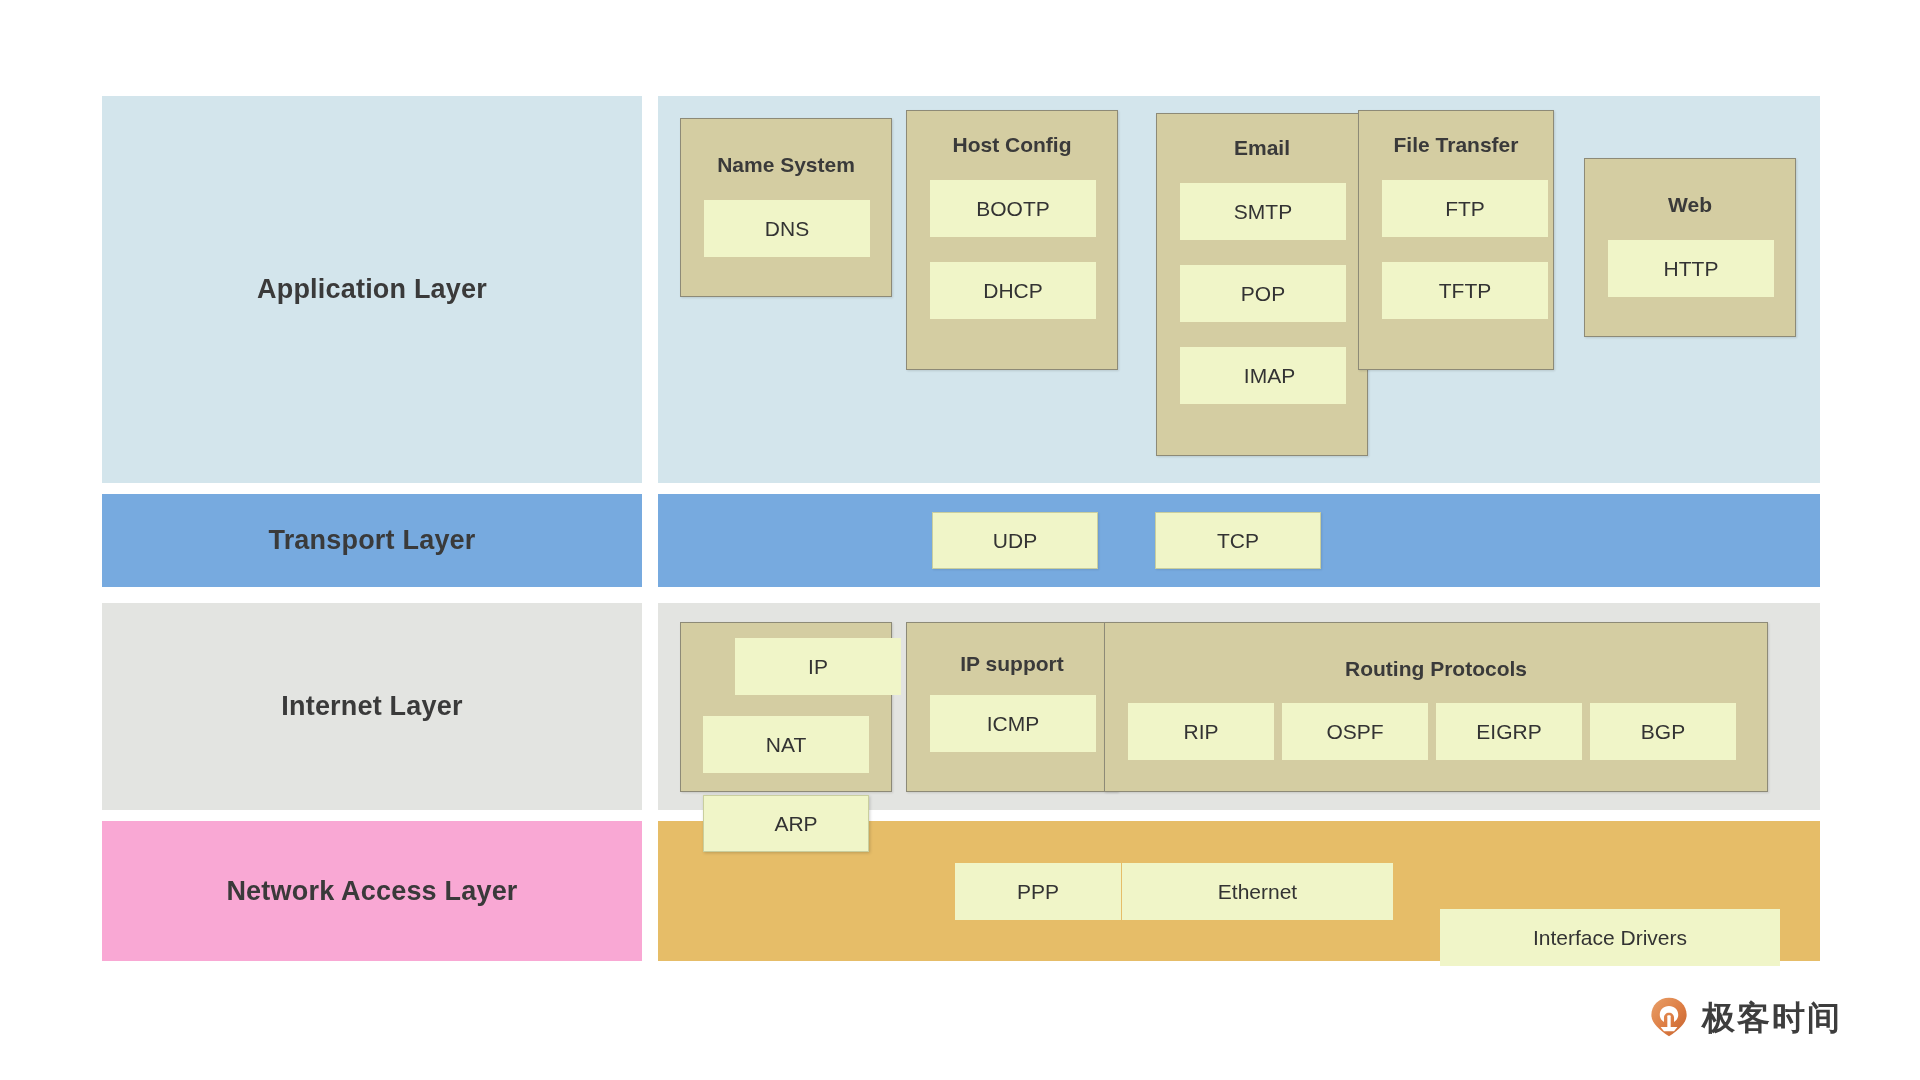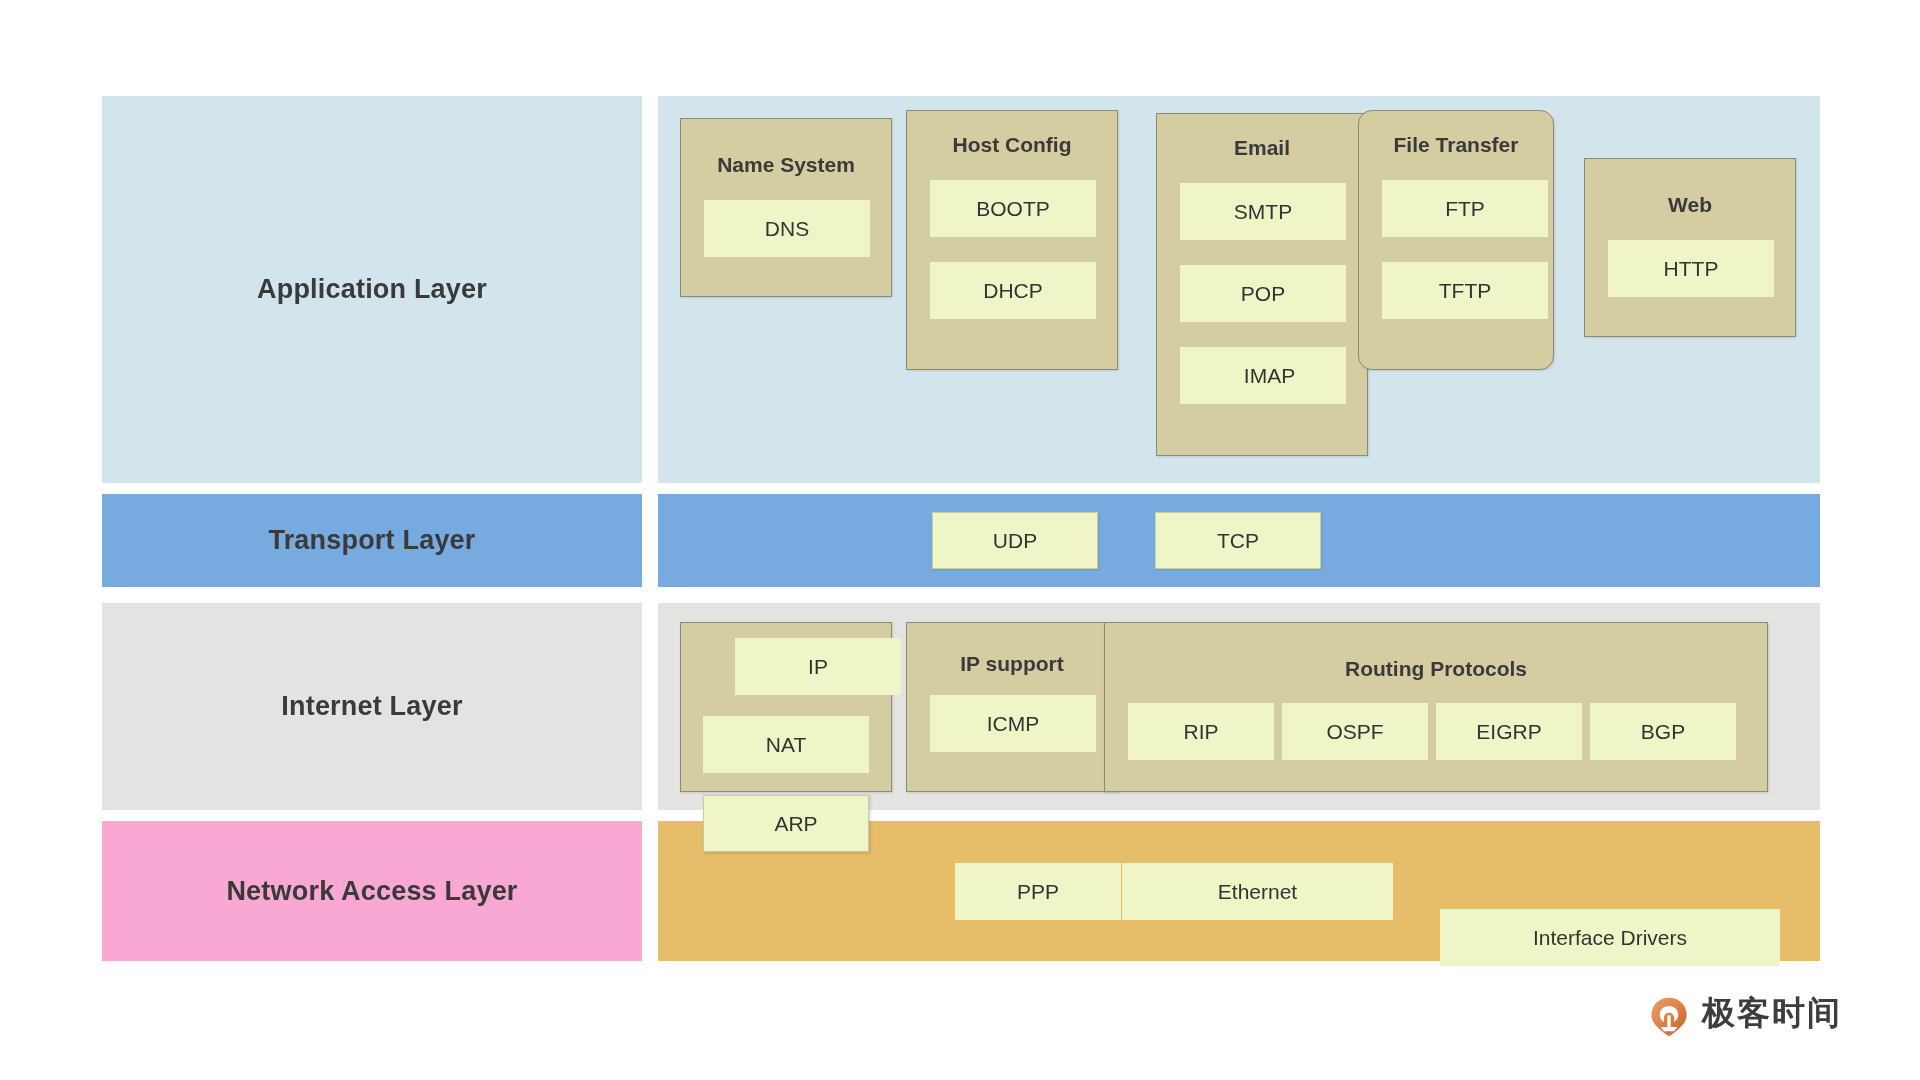--- a/index.html
+++ b/index.html
@@ -83,20 +83,21 @@
   .proto.overflow {
     z-index: 40;
     box-shadow: 1px 1px 3px rgba(0,0,0,0.18);
     padding-left: 20px;
   }
 
   
   #brand {
     position: absolute;
     display: flex;
+    align-items: center;
     gap: 12px;
   }
   #brand-mark {
     width: 42px;
     height: 42px;
     flex: 0 0 auto;
   }
   #brand-text {
     font-size: 33px;
     font-weight: bold;
@@ -128,21 +129,21 @@
     <div class="proto" style="left:23px; top:151px; width:166px; height:57px;">DHCP</div>
   </div>
 
   <div class="group-box" style="left:1156px; top:113px; width:212px; height:343px;">
     <div class="group-title" style="top:22px;">Email</div>
     <div class="proto" style="left:23px; top:69px; width:166px; height:57px;">SMTP</div>
     <div class="proto" style="left:23px; top:151px; width:166px; height:57px;">POP</div>
     <div class="proto" style="left:23px; top:233px; width:166px; height:57px;padding-left:13px;">IMAP</div>
   </div>
 
-  <div class="group-box" style="left:1358px; top:110px; width:196px; height:260px;border-radius:14px;">
+  <div class="group-box" style="left:1358px; top:110px; width:196px; height:260px;">
     <div class="group-title" style="top:22px;">File Transfer</div>
     <div class="proto" style="left:23px; top:69px; width:166px; height:57px;">FTP</div>
     <div class="proto" style="left:23px; top:151px; width:166px; height:57px;">TFTP</div>
   </div>
 
   <div class="group-box" style="left:1584px; top:118px; width:212px; height:179px;margin-top:40px;">
     <div class="group-title" style="top:34px;">Web</div>
     <div class="proto" style="left:23px; top:81px; width:166px; height:57px;">HTTP</div>
   </div>
 

